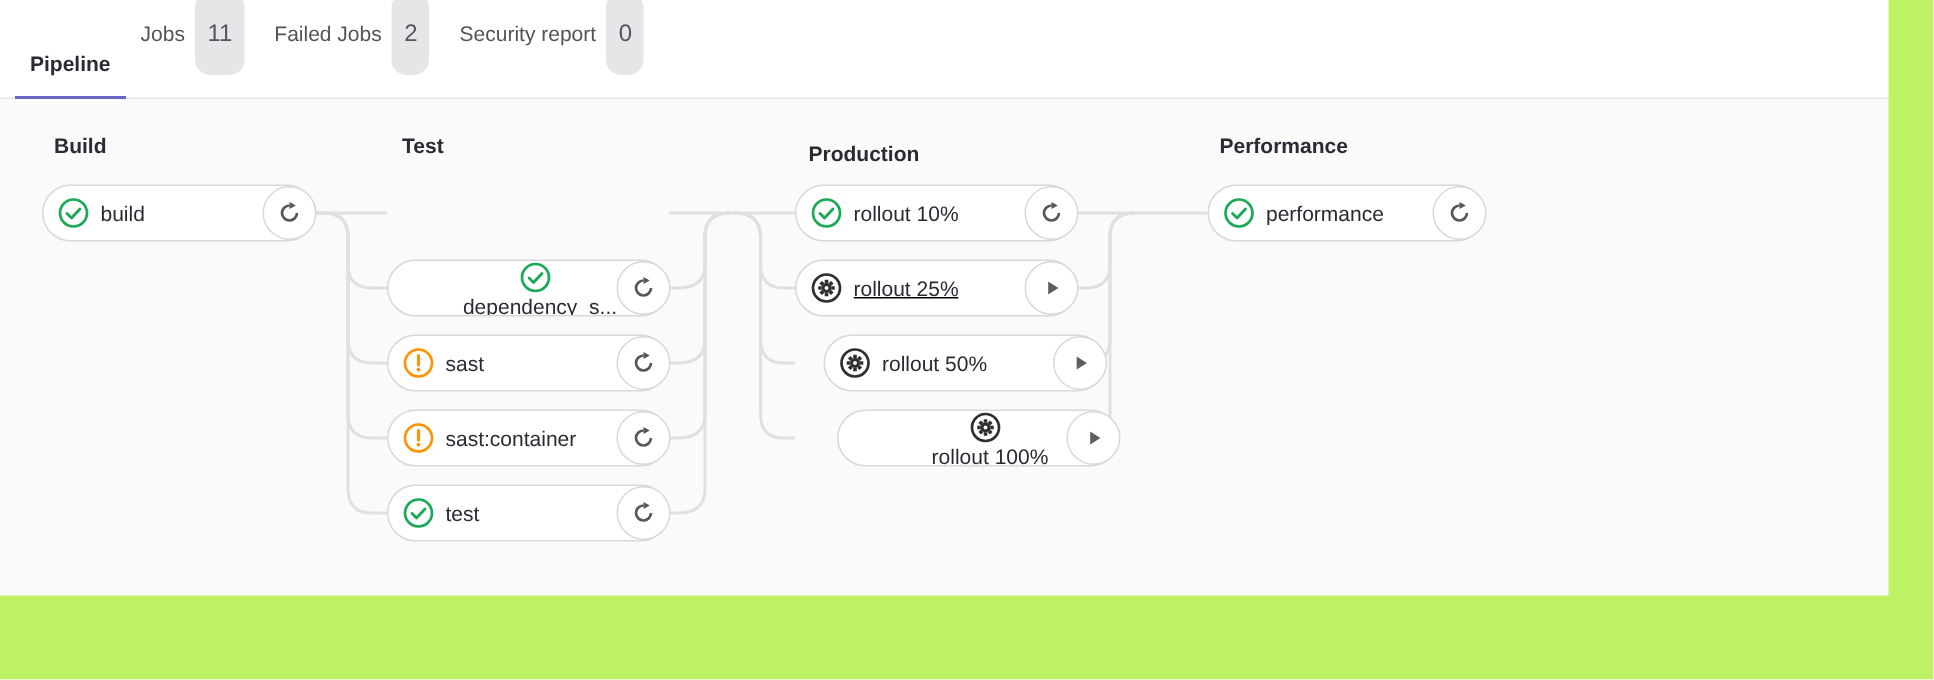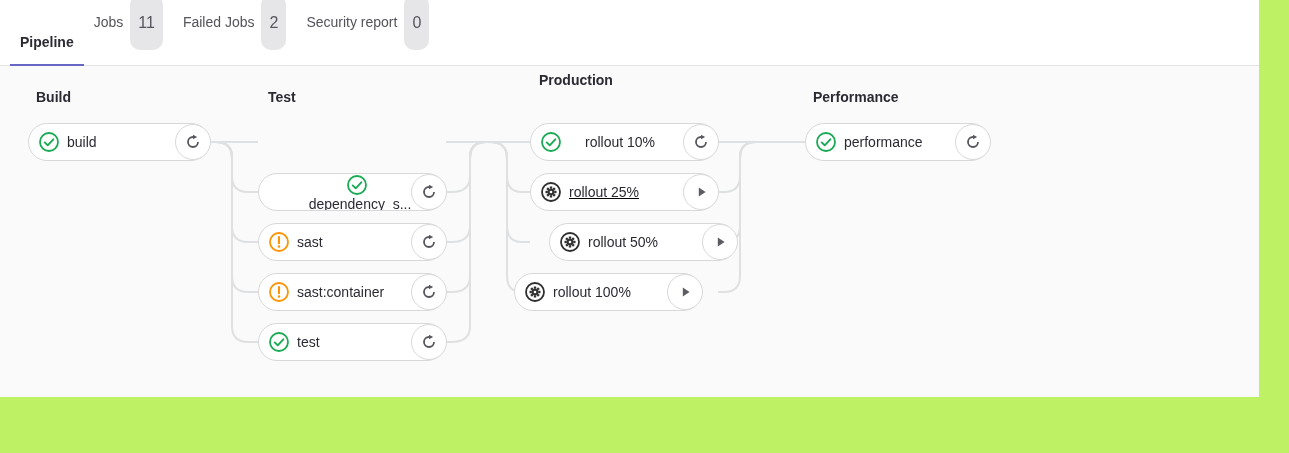--- a/index.html
+++ b/index.html
@@ -114,21 +114,21 @@
     <path d="M490 142 Q507 142 507 158 V276 Q507 292 522 292 H530"></path>
 
     <path d="M718 142 H805"></path>
     <path d="M718 192 H724 Q740 192 740 176 V158 Q740 142 756 142"></path>
     <path d="M718 242 H724 Q740 242 740 226 V158 Q740 142 756 142"></path>
     <path d="M718 292 H724 Q740 292 740 276 V158 Q740 142 756 142"></path>
   </svg>
 
   <h3 class="stage-name" style="left:36px;top:89px;">Build</h3>
   <h3 class="stage-name" style="left:268px;top:89px;">Test</h3>
-  <h3 class="stage-name" style="left:539px;top:72px;">Production</h3>
+  <h3 class="stage-name" style="left:539px;top:94px;">Production</h3>
   <h3 class="stage-name" style="left:813px;top:89px;">Performance</h3>
 
   <div class="job" style="left:28px;top:123px;width:182px;">
     <svg class="ic22" viewBox="0 0 22 22">
         <use href="#i-success"></use>
       </svg>
     <span class="lbl">build</span>
     <button class="act">
       <svg class="ic16" viewBox="0 0 16 16">
           <use href="#i-retry"></use>
@@ -174,21 +174,21 @@
         <use href="#i-success"></use>
       </svg>
     <span class="lbl">test</span>
     <button class="act">
       <svg class="ic16" viewBox="0 0 16 16">
           <use href="#i-retry"></use>
         </svg>
     </button>
   </div>
 
-  <div class="job" style="left:530px;top:123px;width:188px;gap:16px;">
+  <div class="job" style="left:530px;top:123px;width:188px;">
     <svg class="ic22" viewBox="0 0 22 22">
         <use href="#i-success"></use>
       </svg>
     <span class="lbl">rollout 10%</span>
     <button class="act">
       <svg class="ic16" viewBox="0 0 16 16">
           <use href="#i-retry"></use>
         </svg>
     </button>
   </div>
@@ -207,21 +207,21 @@
     <svg class="ic22" viewBox="0 0 22 22">
         <use href="#i-manual"></use>
       </svg>
     <span class="lbl">rollout 50%</span>
     <button class="act">
       <svg class="ic16" viewBox="0 0 16 16">
           <use href="#i-play"></use>
         </svg>
     </button>
   </div>
-  <div class="job" style="left:514px;top:273px;width:188px;">
+  <div class="job" style="left:558px;top:273px;width:188px;flex-direction:column;">
     <svg class="ic22" viewBox="0 0 22 22">
         <use href="#i-manual"></use>
       </svg>
     <span class="lbl">rollout 100%</span>
     <button class="act">
       <svg class="ic16" viewBox="0 0 16 16">
           <use href="#i-play"></use>
         </svg>
     </button>
   </div>

